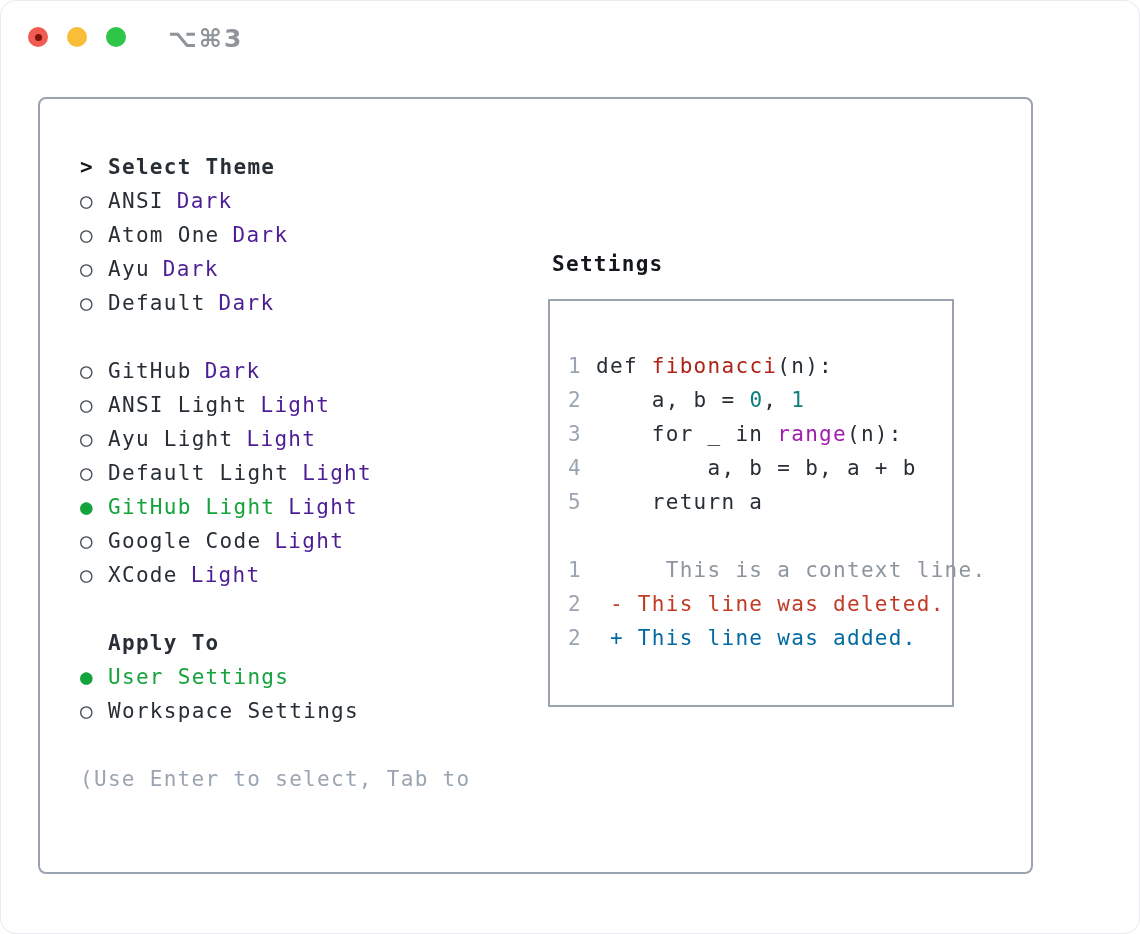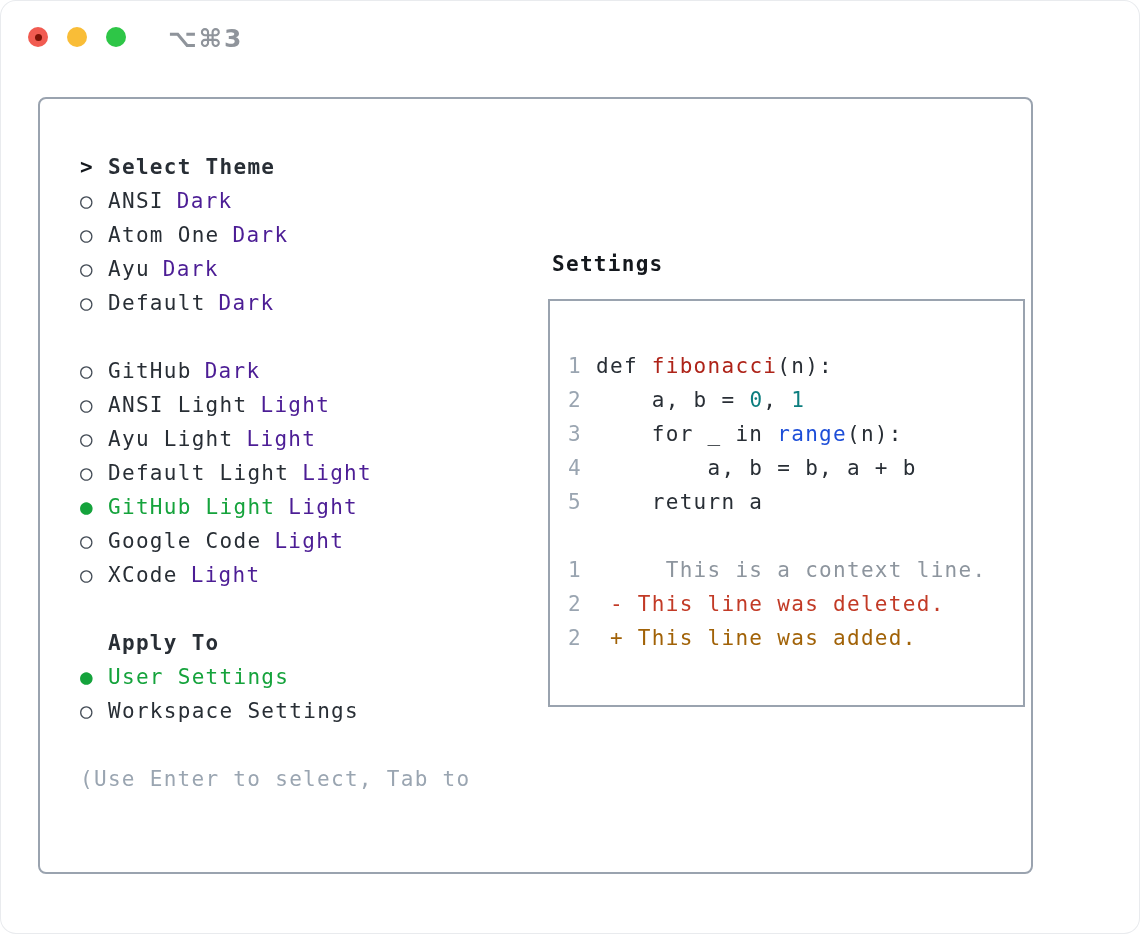--- a/index.html
+++ b/index.html
@@ -25,31 +25,31 @@
   .bold{font-weight:bold;}
   .bullet{display:inline-block;width:28px;color:#454d57;}
   .caret{display:inline-block;width:28px;color:#14181d;font-weight:bold;}
   .variant{color:#4c1d95;margin-left:13px;}
   .row.selected .bullet,.row.selected .name,.row.selected .label{color:#15a33c;}
   .apply-header{left:68px;font-weight:bold;}
   .help{color:#9aa5b1;}
   
   .preview-label{position:absolute;left:512px;top:148px;line-height:34px;font-size:21px;
                  letter-spacing:1.3px;font-weight:bold;color:#14181d;}
-  .preview-box{position:absolute;left:508px;top:200px;width:477px;height:408px;
+  .preview-box{position:absolute;left:508px;top:200px;width:406px;height:408px;
                box-sizing:border-box;border:2px solid #9aa3af;background:#fff;}
   .code-row{position:absolute;left:18px;line-height:34px;font-size:21px;letter-spacing:1.3px;
             white-space:pre;color:#282e35;}
   .lnum{display:inline-block;width:28px;color:#9aa5b1;}
   .t-func{color:#ae2318;}
   .t-num{color:#0d7e7f;}
-  .t-builtin{color:#1d4ed8;}
+  .t-builtin{color:#a21caf;}
   .ctx{color:#8d959e;}
   .del{color:#c23a26;}
-  .add{color:#a16207;}
+  .add{color:#0369a1;}
 </style>
 </head>
 <body>
 
 <div class="window">
 
   <div class="titlebar">
     <div class="traffic-lights">
       <span class="tl red"></span>
       <span class="tl yellow"></span>

